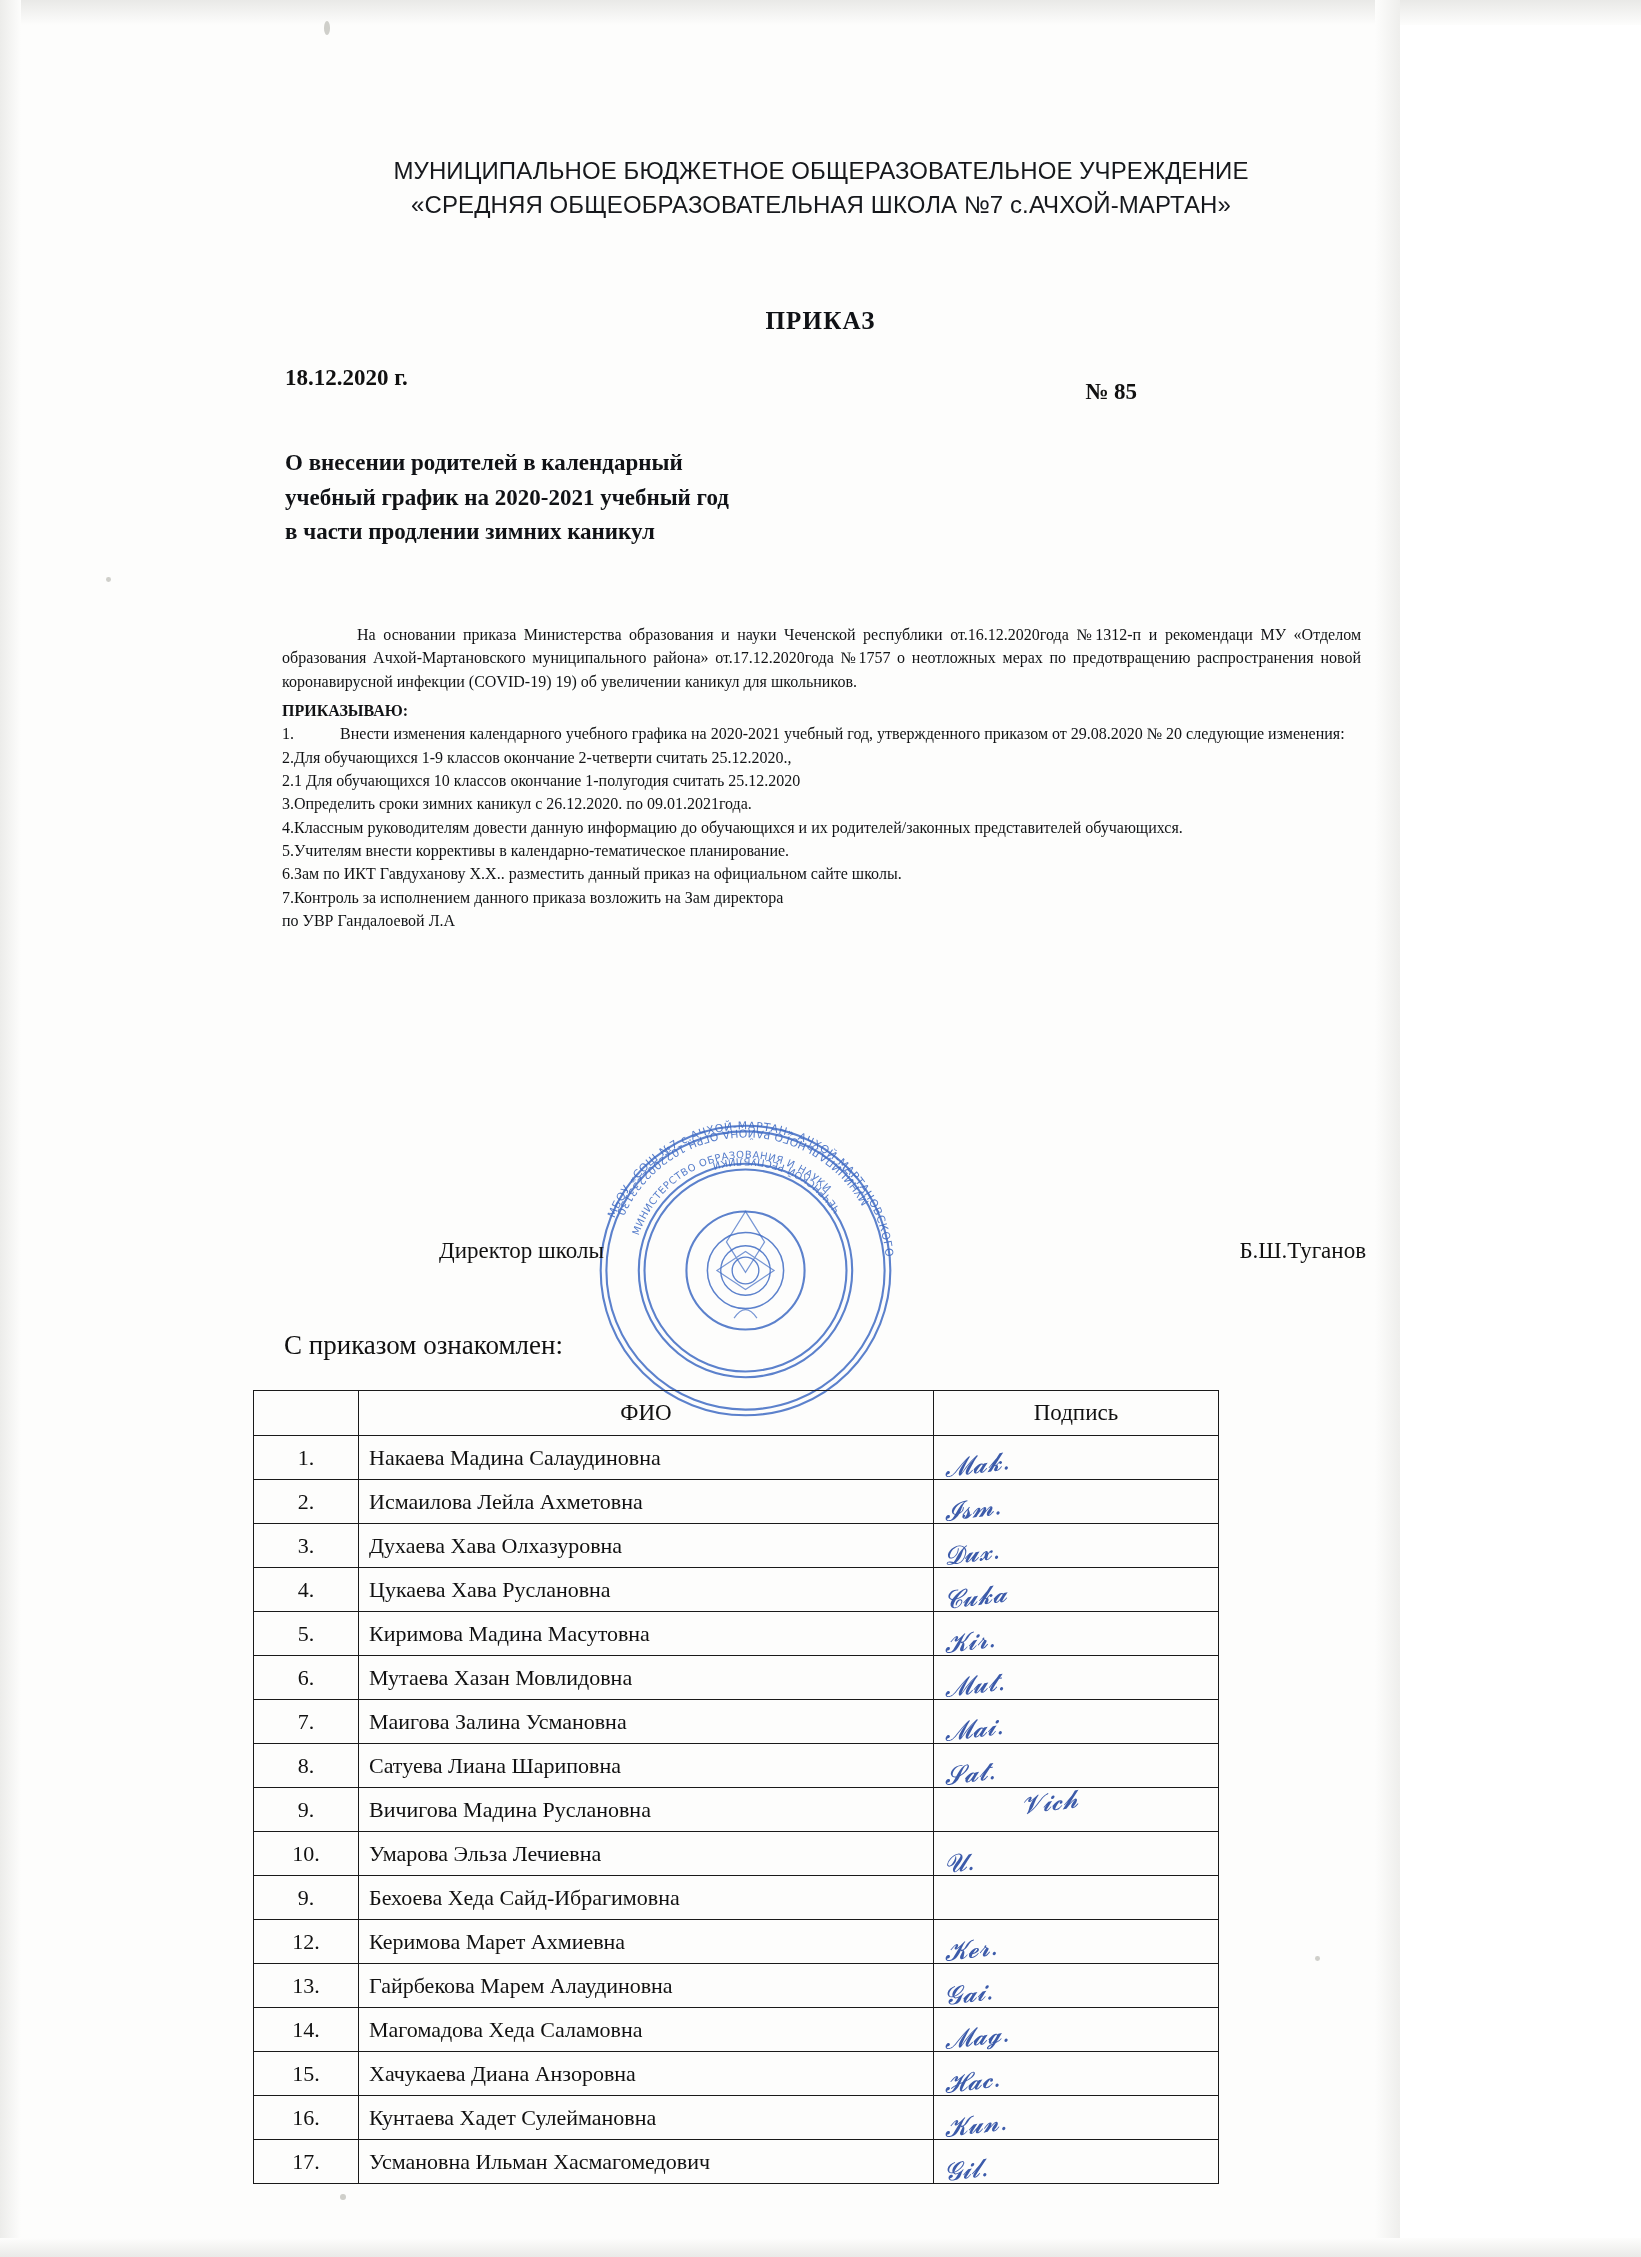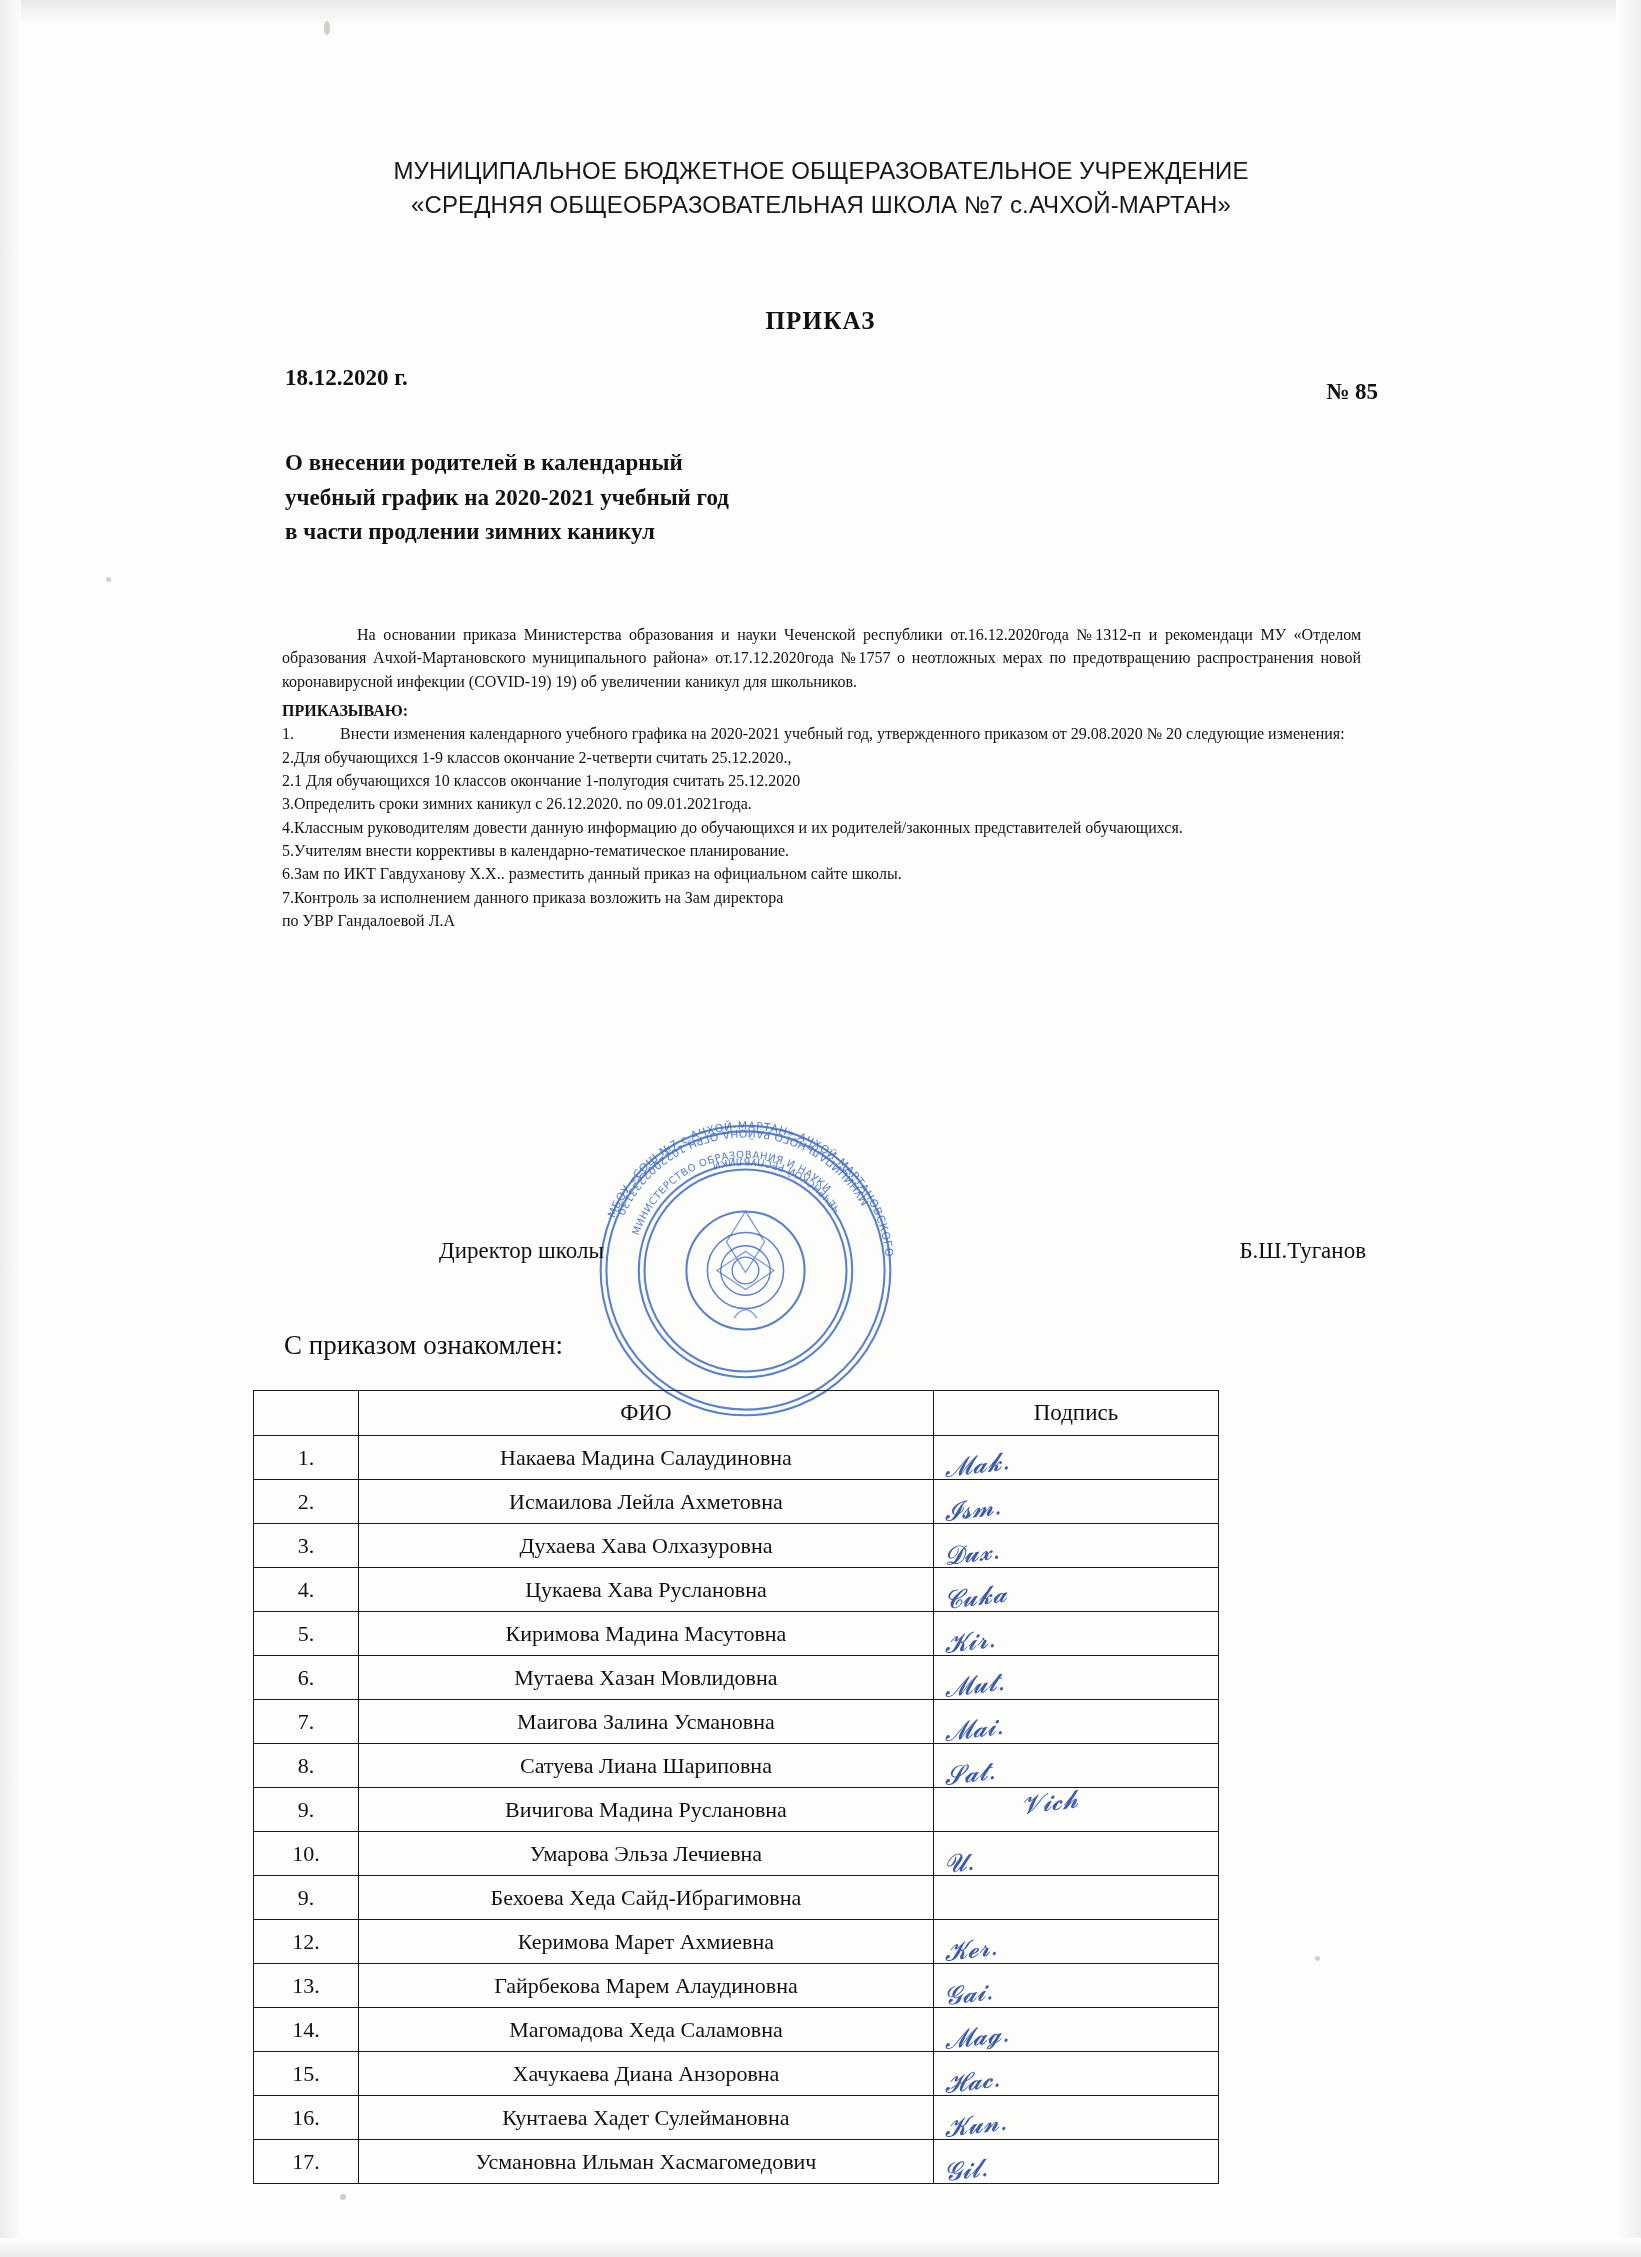--- a/index.html
+++ b/index.html
@@ -11,21 +11,21 @@
     width: 1641px;
     height: 2257px;
     position: relative;
     font-family: "Liberation Serif", serif;
     color: #111;
     overflow: hidden;
   }
   .page {
     position: absolute;
     left: 0; top: 0;
-    width: 1641px;
+    width: 1400px;
     height: 2257px;
     background: #fdfdfc;
   }
   
   .scan-edge-top {
     position: absolute; left: 0; top: 0; width: 1641px; height: 25px;
     background: linear-gradient(to bottom, #e9e9e7 0%, #fdfdfc 100%);
   }
   .scan-edge-left {
     position: absolute; left: 0; top: 0; width: 21px; height: 2257px;
@@ -164,21 +164,21 @@
     border: 1.5px solid #1a1a1a;
     height: 43px;
     padding: 0 10px;
   }
   table.ack-table th {
     font-weight: normal;
     font-size: 23px;
     height: 44px;
   }
   .col-no { width: 89px; text-align: center; }
-  .col-name { width: 589px; text-align: center; padding-left: 17.4px; }
+  .col-name { width: 589px; text-align: left; padding-left: 17.4px; }
   .col-sign { width: 280px; }
   .sig-cell { position: relative; }
   .sig-ink {
     position: absolute;
     left: 9.7px; top: 1.9px;
     width: 261px; height: 41px;
     font-family: "DejaVu Serif", serif;
     color: #1b3f9c;
     font-size: 25px;
     font-style: italic;

